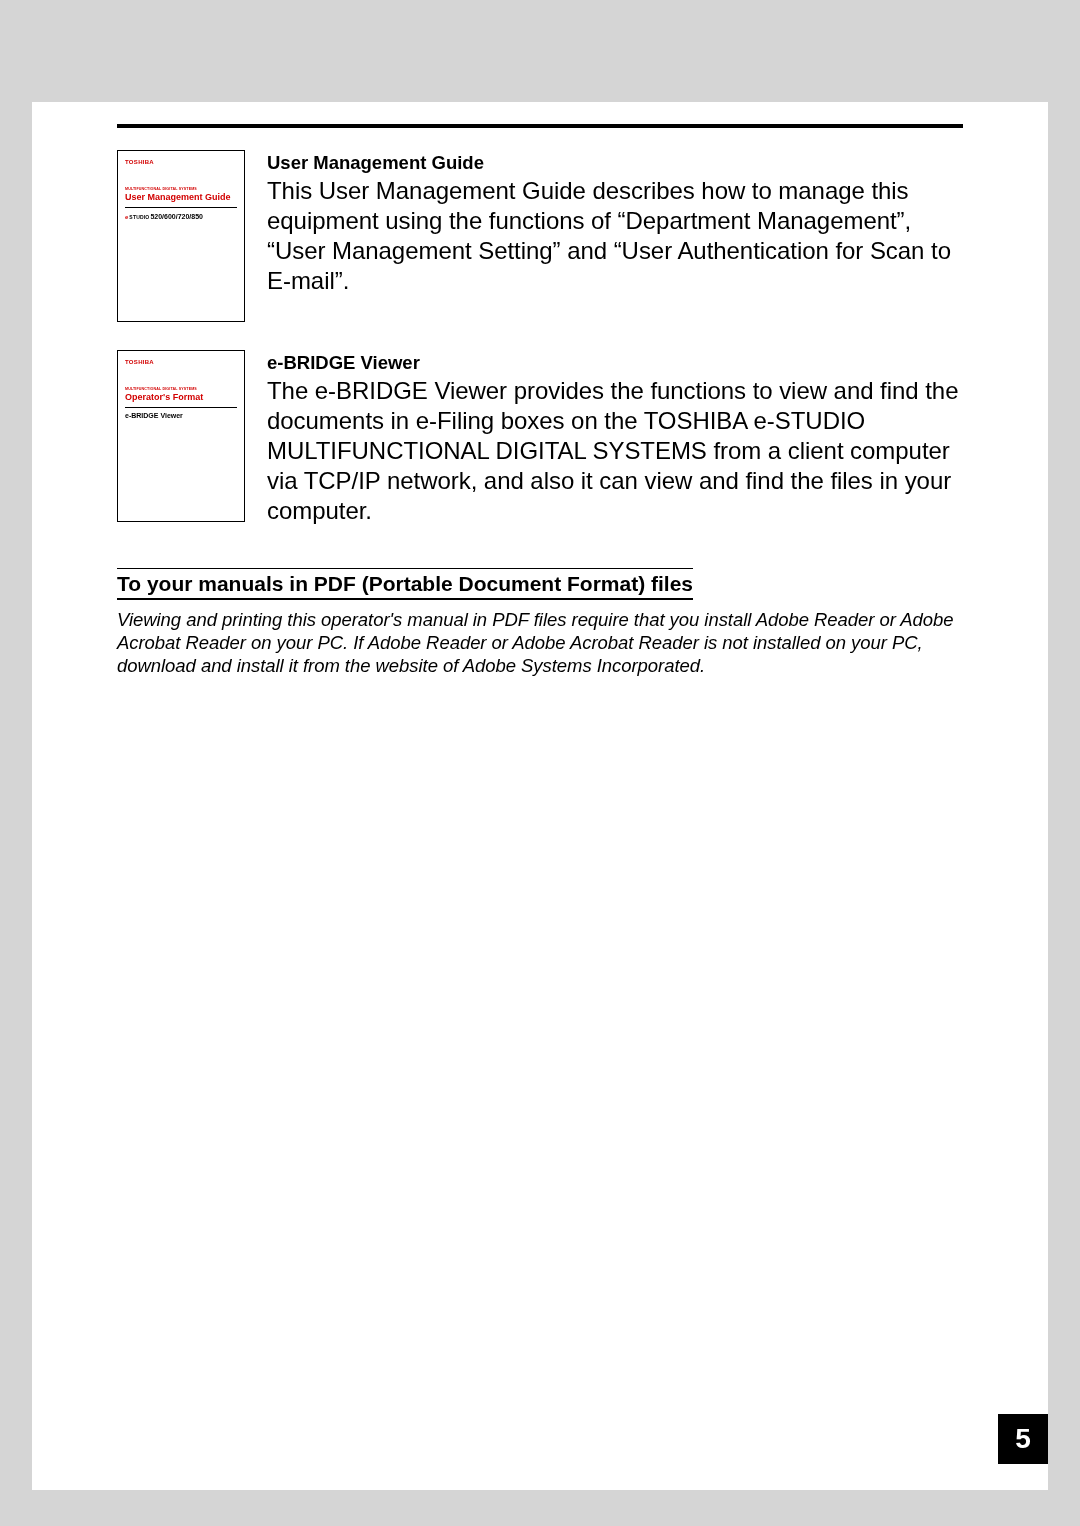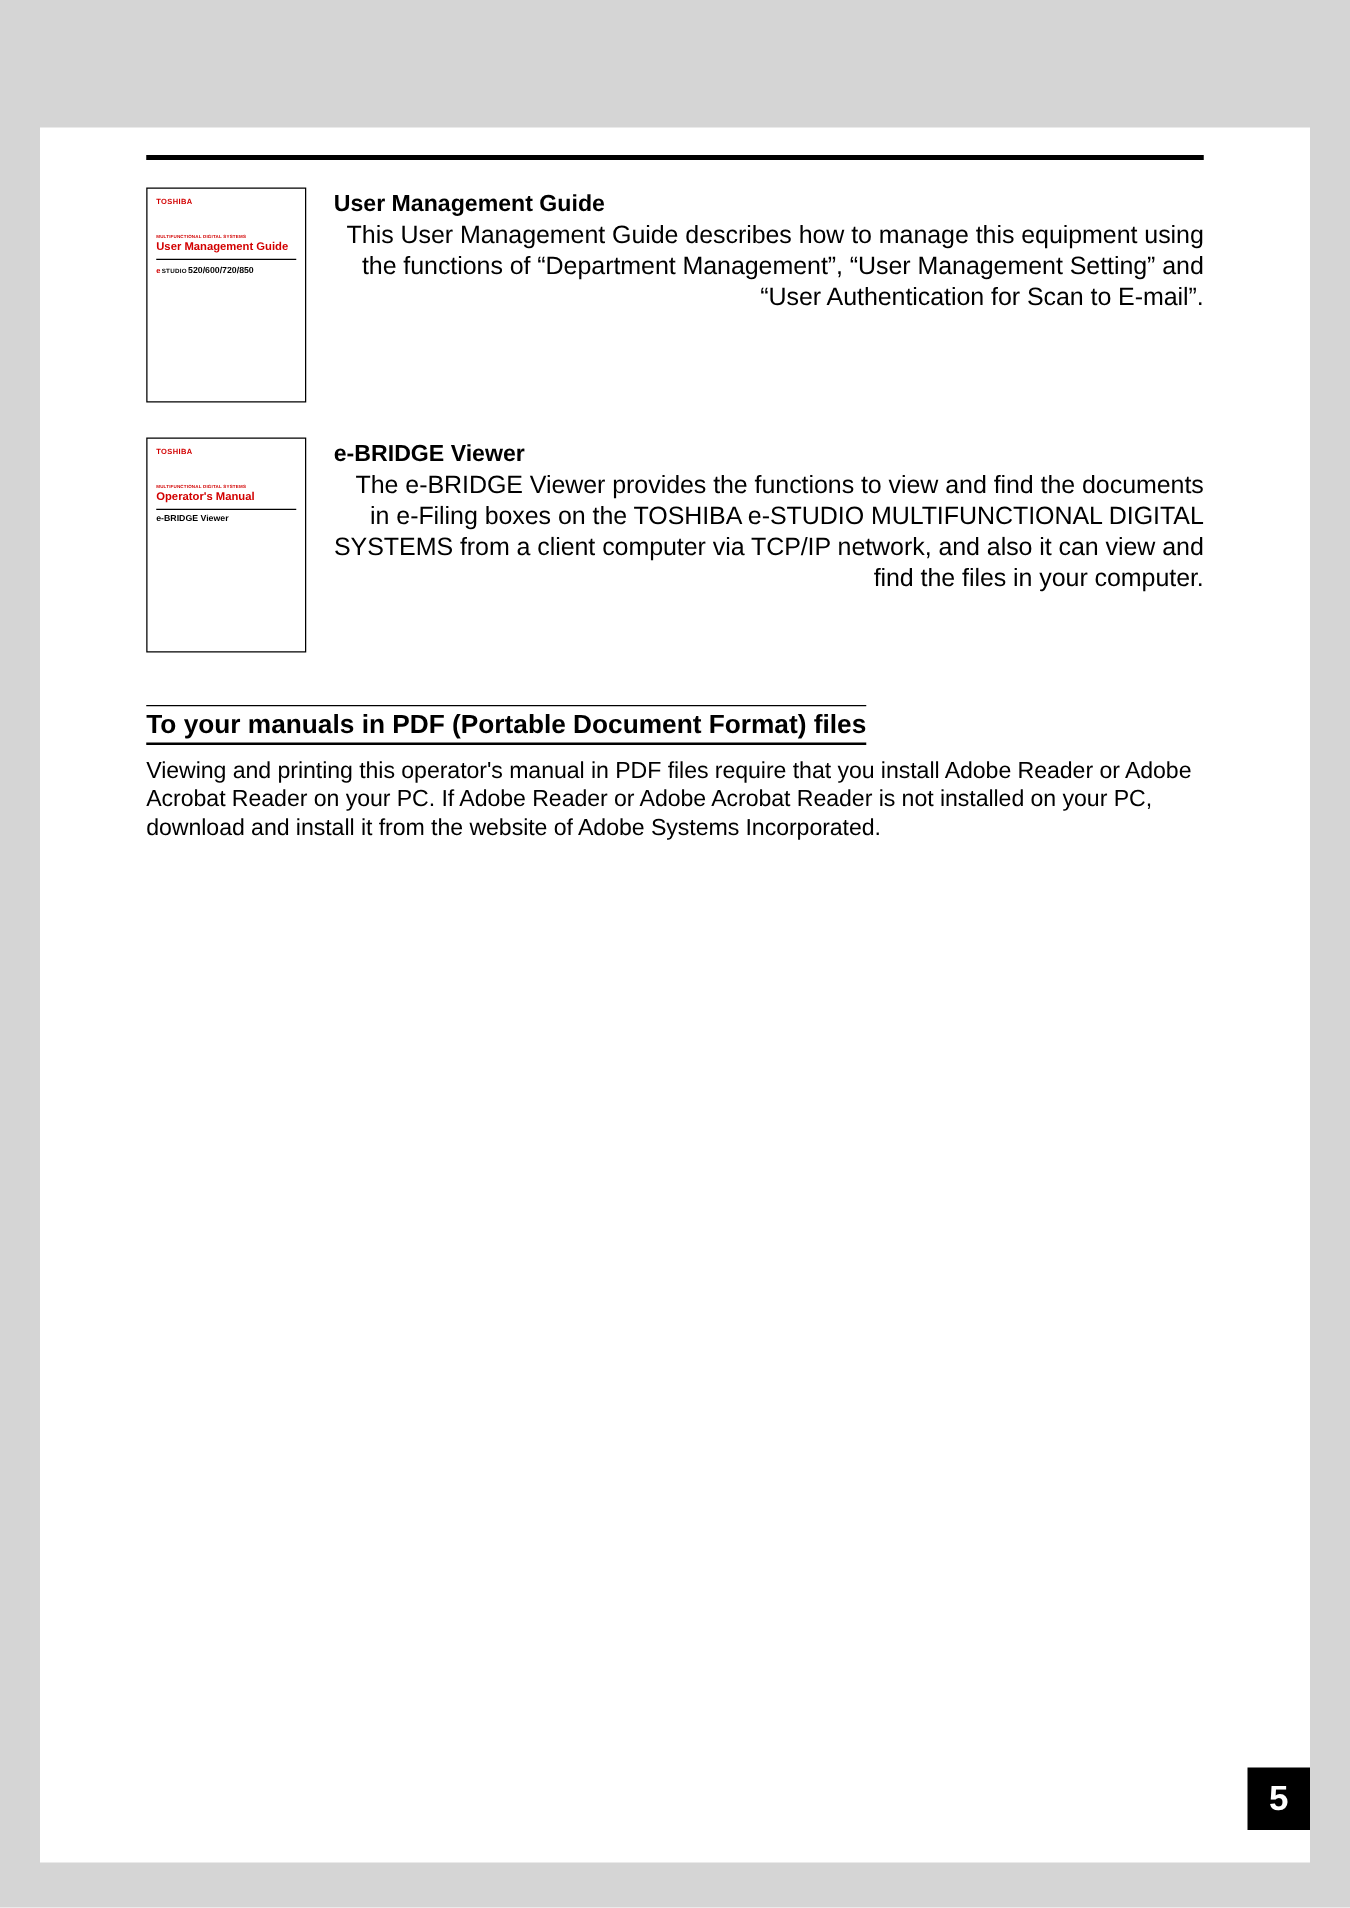--- a/index.html
+++ b/index.html
@@ -104,39 +104,39 @@
   .text-col {
     flex: 1 1 auto;
     padding-top: 2px;
   }
   .text-col .h {
     font-weight: 700;
     font-size: 18.5px;
     margin-bottom: 2px;
   }
   .text-col .p {
-    font-size: 20px;
+    font-size: 24px;
     line-height: 1.25;
     letter-spacing: -0.05px;
-    text-align: right;
   }
   .section-head {
     display: inline-block;
     font-weight: 700;
     font-size: 21px;
     border-bottom: 2px solid #000;
     border-top: 1px solid #000;
     padding: 3px 0 2px 0;
     margin-top: 14px;
     margin-bottom: 8px;
   }
   .body-p {
     font-size: 18.5px;
     line-height: 1.25;
     letter-spacing: -0.05px;
+    font-style: italic;
   }
   .page-tab {
     position: absolute;
     right: 0;
     bottom: 26px;
     width: 50px;
     height: 50px;
     background: #000;
     color: #fff;
     font-weight: 700;
@@ -168,21 +168,21 @@
       <div class="text-col">
         <div class="h">User Management Guide</div>
         <div class="p">This User Management Guide describes how to manage this equipment using the functions of “Department Management”, “User Management Setting” and “User Authentication for Scan to E-mail”.</div>
       </div>
     </div>
 
     <div class="entry">
       <div class="thumb">
         <div class="brand">TOSHIBA</div>
         <div class="sub">MULTIFUNCTIONAL DIGITAL SYSTEMS</div>
-        <div class="title">Operator's Manual</div>
+        <div class="title">Operator's Format</div>
         <div class="hr"></div>
         <div class="subtitle">e-BRIDGE Viewer</div>
       </div>
       <div class="text-col">
         <div class="h">e-BRIDGE Viewer</div>
         <div class="p">The e-BRIDGE Viewer provides the functions to view and find the documents in e-Filing boxes on the TOSHIBA e-STUDIO MULTIFUNCTIONAL DIGITAL SYSTEMS from a client computer via TCP/IP network, and also it can view and find the files in your computer.</div>
       </div>
     </div>
 
     <div>

